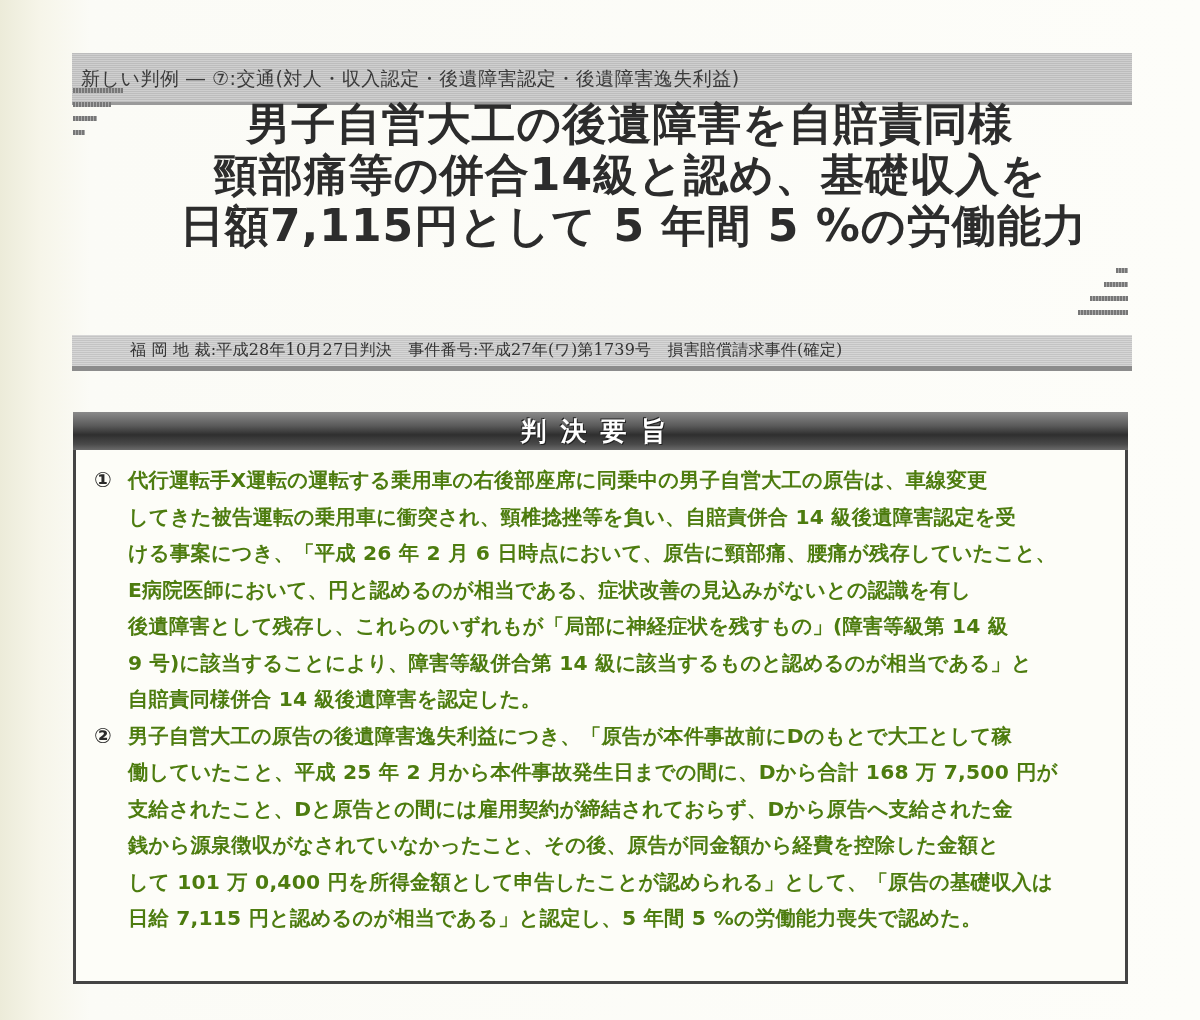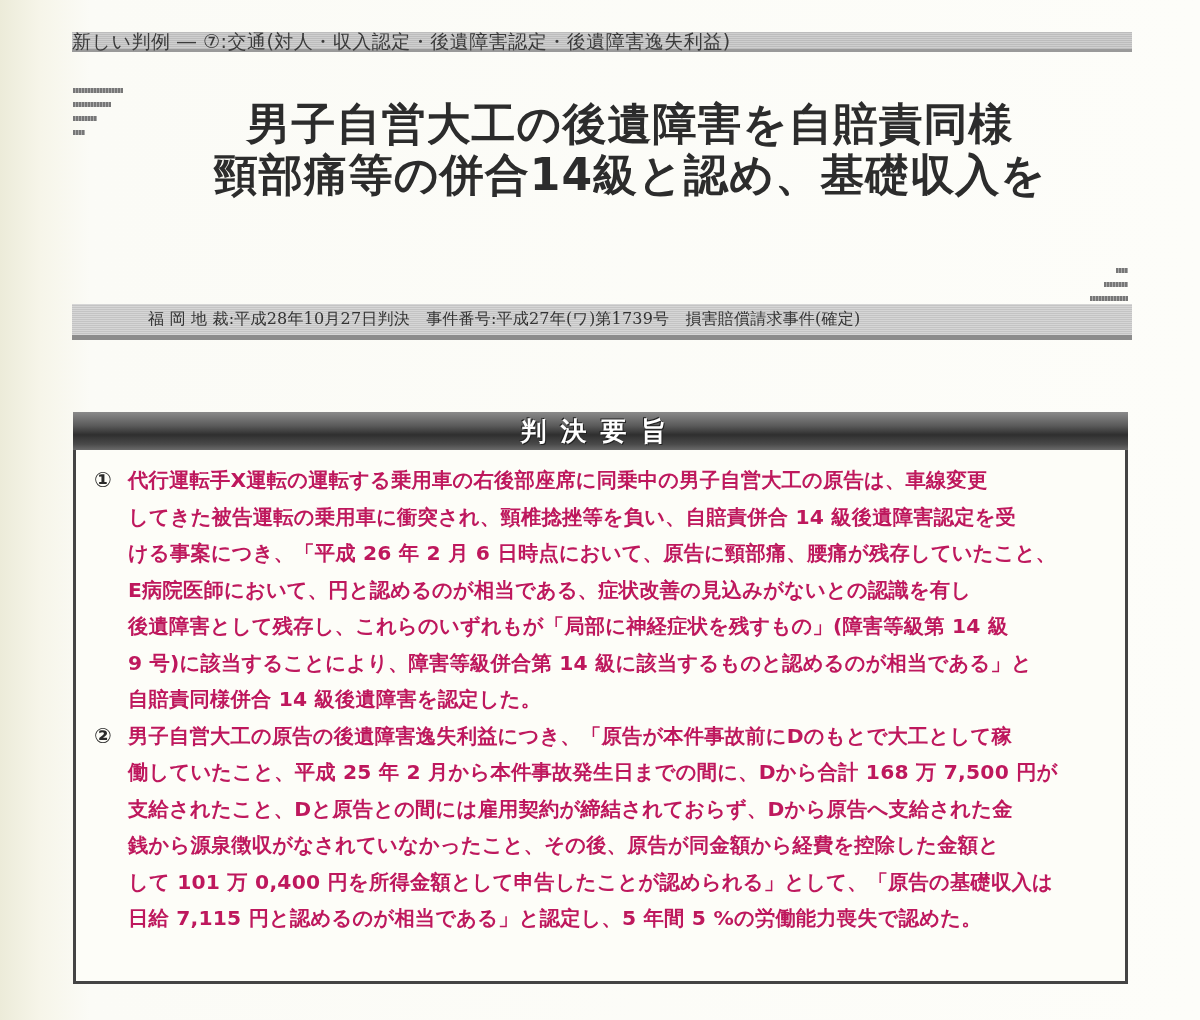--- a/index.html
+++ b/index.html
@@ -3,40 +3,40 @@
 <meta charset="utf-8">
 <style>
   html, body { margin: 0; padding: 0; }
   body {
     width: 1200px; height: 1020px; overflow: hidden; position: relative;
     background: linear-gradient(90deg, #ecebd9 0px, #f6f5e9 40px, #fbfbf6 90px, #fdfdf9 100%);
     font-family: "DejaVu Sans", "Liberation Sans", sans-serif;
     color: #2a2a2a;
   }
   .category-bar {
-    position: absolute; left: 72px; top: 32px; width: 1060px; height: 20px;
+    position: absolute; left: 72px; top: 53px; width: 1060px; height: 52px;
     background: repeating-linear-gradient(0deg, #cfcfcf 0 1px, #bdbdbd 1px 2px);
     box-shadow: inset 0 -3px 0 #9a9a9a;
-    display: flex; align-items: center; padding-left: 0; box-sizing: border-box;
+    display: flex; align-items: center; padding-left: 9px; box-sizing: border-box;
   }
   .category-text { font-size: 19px; color: #3a3a3a; letter-spacing: 0.5px; font-family: "DejaVu Sans", sans-serif; }
   .deco-lines { position: absolute; display: flex; flex-direction: column; gap: 9px; }
   .deco-lines span { display: block; height: 5px; background: repeating-linear-gradient(90deg, #777 0 2px, #aaa 2px 3px); }
   .deco-left { left: 73px; top: 88px; }
   .deco-right { left: 1078px; top: 268px; align-items: flex-end; }
   .headline {
     position: absolute; left: 150px; top: 98px; width: 900px;
     text-align: center; font-weight: bold; font-size: 44px; line-height: 51px;
     color: #2c2c2c; letter-spacing: 1px; font-family: "DejaVu Sans", sans-serif; margin-left: 30px;
   }
   .headline div { white-space: nowrap; }
   .case-bar {
-    position: absolute; left: 72px; top: 304px; width: 1060px; height: 36px;
+    position: absolute; left: 72px; top: 335px; width: 1060px; height: 36px;
     background: repeating-linear-gradient(0deg, #d6d6d6 0 1px, #c4c4c4 1px 2px);
-    display: flex; align-items: center; padding-left: 76px; box-sizing: border-box;
+    display: flex; align-items: center; padding-left: 58px; box-sizing: border-box;
     border-bottom: 5px solid #8c8c8c;
   }
   .case-text { font-family: "DejaVu Serif", "Liberation Serif", serif; font-size: 16px; color: #333; white-space: pre; letter-spacing: 0.2px; }
   .summary-box {
     position: absolute; left: 73px; top: 412px; width: 1055px; height: 572px;
     border: 3px solid #444; border-top: none; box-sizing: border-box;
     background: #fdfdf8;
     padding-left: 8px;
   }
   .summary-header {
@@ -45,21 +45,21 @@
     display: flex; justify-content: center; align-items: center;
   }
   .summary-title {
     color: #fff; font-weight: bold; font-size: 26px; letter-spacing: 14px;
     text-shadow: 1px 1px 0 #222, -1px -1px 0 #222; font-family: "DejaVu Sans", sans-serif;
   }
   .summary-body { position: absolute; left: 18px; top: 50px; right: 14px; }
   .item { display: flex; }
   .item-num { width: 34px; flex: 0 0 34px; font-size: 21px; line-height: 36.5px; font-weight: bold; color: #2a2a2a; }
   .item-text {
-    font-size: 20.3px; line-height: 36.5px; font-weight: bold; color: #be185d;
+    font-size: 20.3px; line-height: 36.5px; font-weight: bold; color: #4d7c0f;
     text-align: justify; letter-spacing: 0.2px;
   }
   .item-text div { white-space: nowrap; }
 </style>
 </head>
 <body>
 
 <div class="category-bar">
   <span class="category-text">新しい判例 ― ⑦:交通(対人・収入認定・後遺障害認定・後遺障害逸失利益)</span>
 </div>
@@ -67,20 +67,21 @@
 <div class="deco-lines deco-left">
   <span style="width:50px"></span>
     <span style="width:38px"></span>
     <span style="width:24px"></span>
     <span style="width:12px"></span>
 </div>
 
 <div class="headline">
   <div>男子自営大工の後遺障害を自賠責同様</div>
   <div>頸部痛等の併合14級と認め、基礎収入を</div>
+  <div>日額7,115円として 5 年間 5 %の労働能力</div>
 </div>
 
 <div class="deco-lines deco-right">
   <span style="width:12px"></span>
     <span style="width:24px"></span>
     <span style="width:38px"></span>
     <span style="width:50px"></span>
 </div>
 
 <div class="case-bar">

